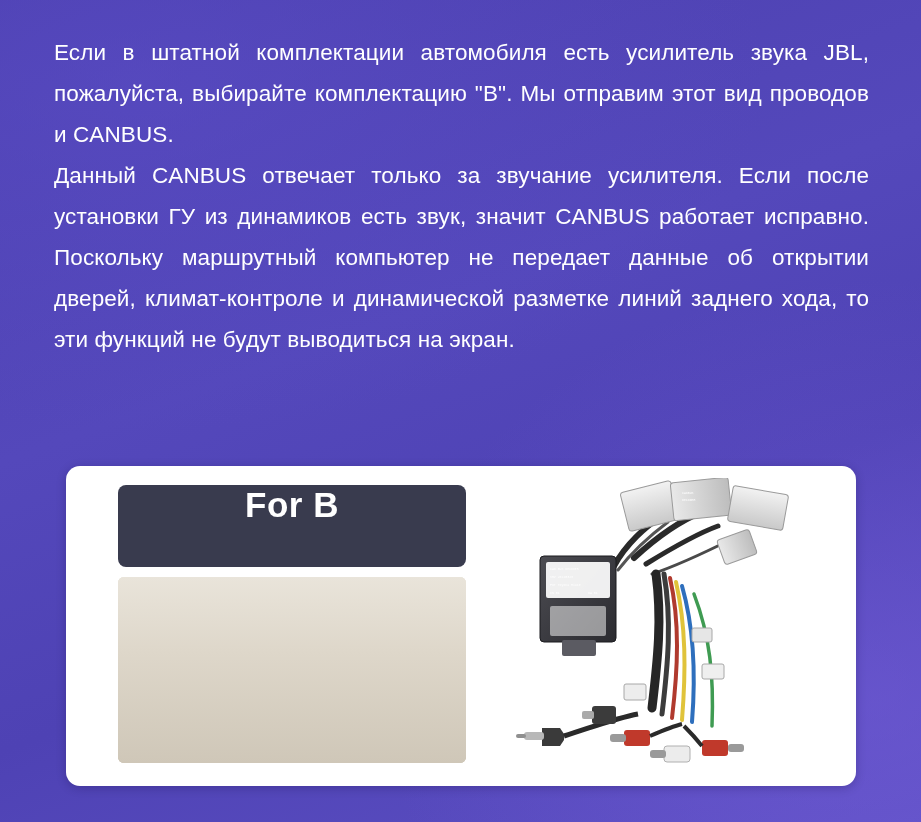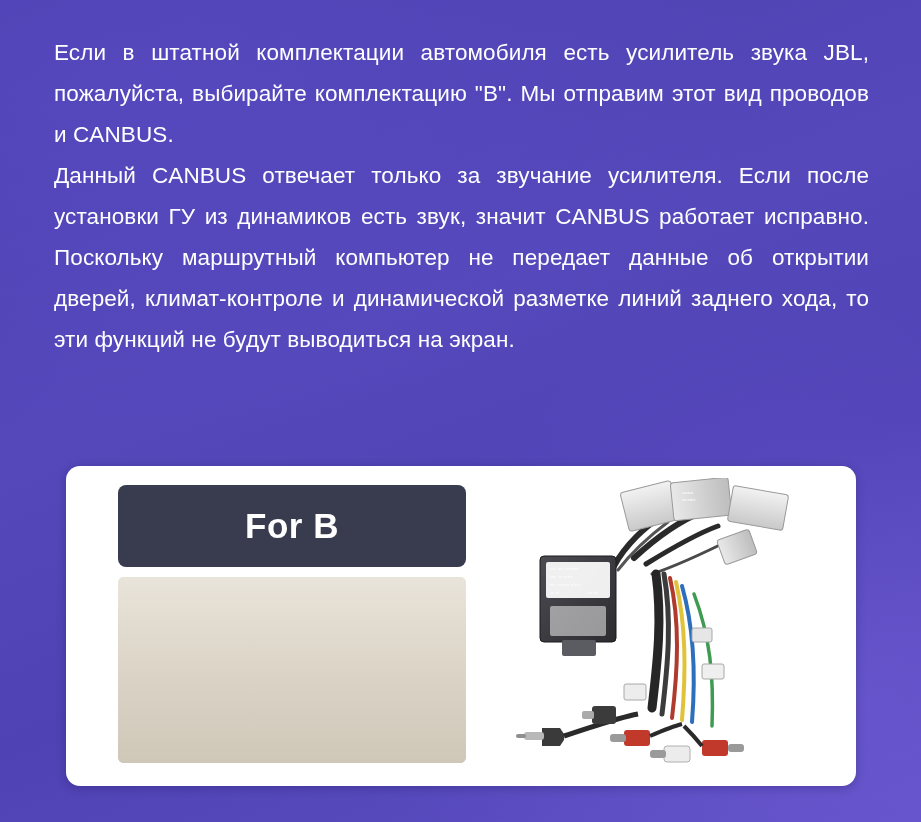--- a/index.html
+++ b/index.html
@@ -59,21 +59,20 @@
     left: 52px;
     top: 19px;
     width: 348px;
   }
   .badge {
     width: 348px;
     height: 82px;
     background: #393b4e;
     border-radius: 8px;
     display: flex;
-    align-items: center;
     justify-content: center;
   }
   .badge-label {
     color: #ffffff;
     font-size: 35px;
     font-weight: bold;
     letter-spacing: 0.5px;
   }
   .photo {
     margin-top: 10px;

